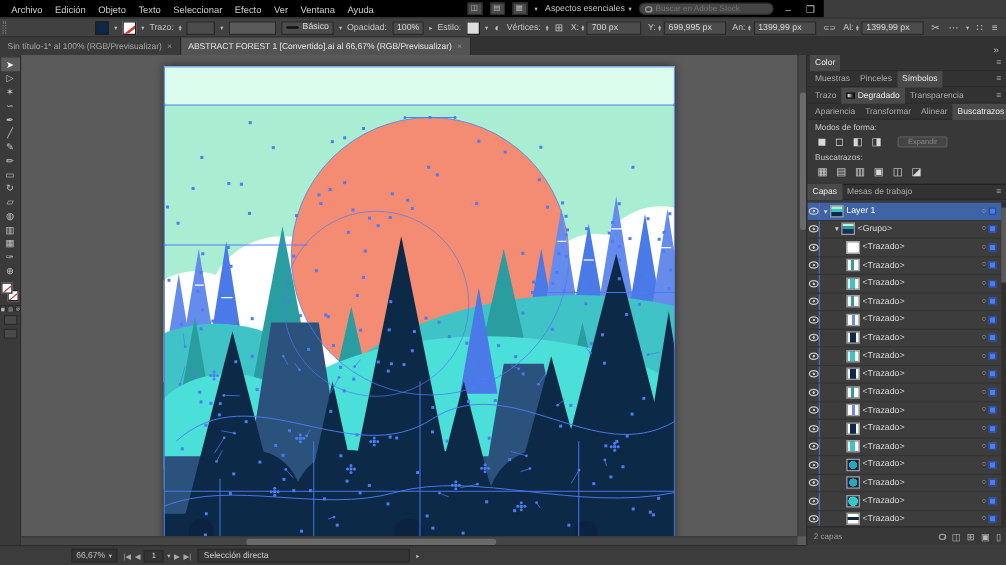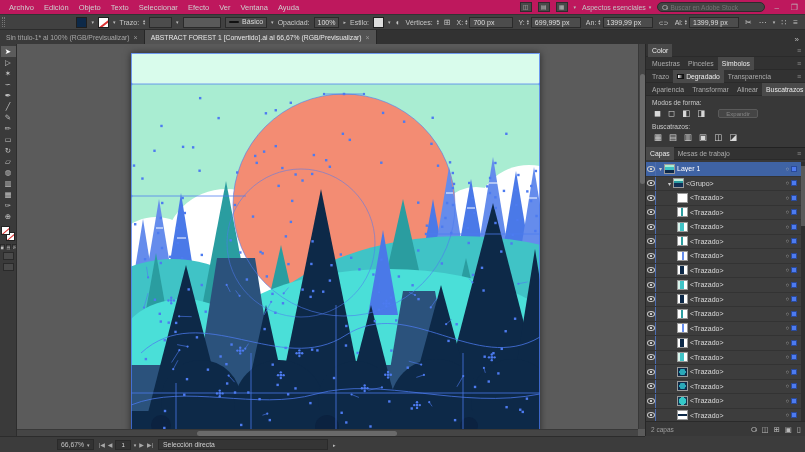--- a/index.html
+++ b/index.html
@@ -1,20 +1,20 @@
 <!DOCTYPE html>
 <html style="--accent: #4d7bf0; --sky: #a9edd2; --skyLight: #d9fcec; --sun: #f38c73; --cloud: #ffffff; --tealHill: #40c3c6; --tealTree: #2a9da0; --navy: #0d2948; --steel: #2b527c; --brightTeal: #4adfd8; --lightTree: #658cec; --lightTree2: #4a79e8; --ground: #0b2240;"><head>
 <meta charset="utf-8">
 <style>
   html,body{margin:0;padding:0;background:#222;}
   *{box-sizing:border-box;font-family:"Liberation Sans",sans-serif;}
   #app{position:relative;width:805px;height:452px;background:#3c3c3c;overflow:hidden;color:#ccc;user-select:none;}
 
   
-  #menubar{position:absolute;left:0;top:0;width:805px;height:14px;background:#be185d;display:flex;align-items:center;font-size:7.5px;padding:0 4px;gap:1px;}
+  #menubar{position:absolute;left:0;top:0;width:659px;height:14px;background:#000000;display:flex;align-items:center;font-size:7.5px;padding:0 4px;gap:1px;}
   .menu-item{padding:0 5px;color:#cfcfcf;cursor:default;}
   #menubar-right{margin-left:auto;display:flex;align-items:center;gap:6px;}
   .mb-icon{width:12px;height:10px;background:#4a4a4a;border:1px solid #2d2d2d;font-size:6px;line-height:8px;text-align:center;color:#bbb;}
   .workspace{display:flex;align-items:center;gap:3px;color:#c5c5c5;font-size:7px;}
   .searchbox{display:flex;align-items:center;width:108px;height:10px;background:#454545;border:1px solid #2c2c2c;border-radius:5px;padding:0 4px;gap:3px;}
   .searchbox input{flex:1;border:0;background:transparent;color:#9a9a9a;font-size:6.5px;outline:none;padding:0;}
   .mag{position:relative;width:5px;height:5px;flex:0 0 auto;}
   .mag::before{content:"";position:absolute;left:0;top:0;width:3.4px;height:3.4px;border:1px solid #9a9a9a;border-radius:50%;}
   .mag::after{content:"";position:absolute;left:3.6px;top:3.6px;width:2.4px;height:1px;background:#9a9a9a;transform:rotate(45deg);}
   .winbtn{color:#bdbdbd;font-size:8px;padding:0 3px;}

